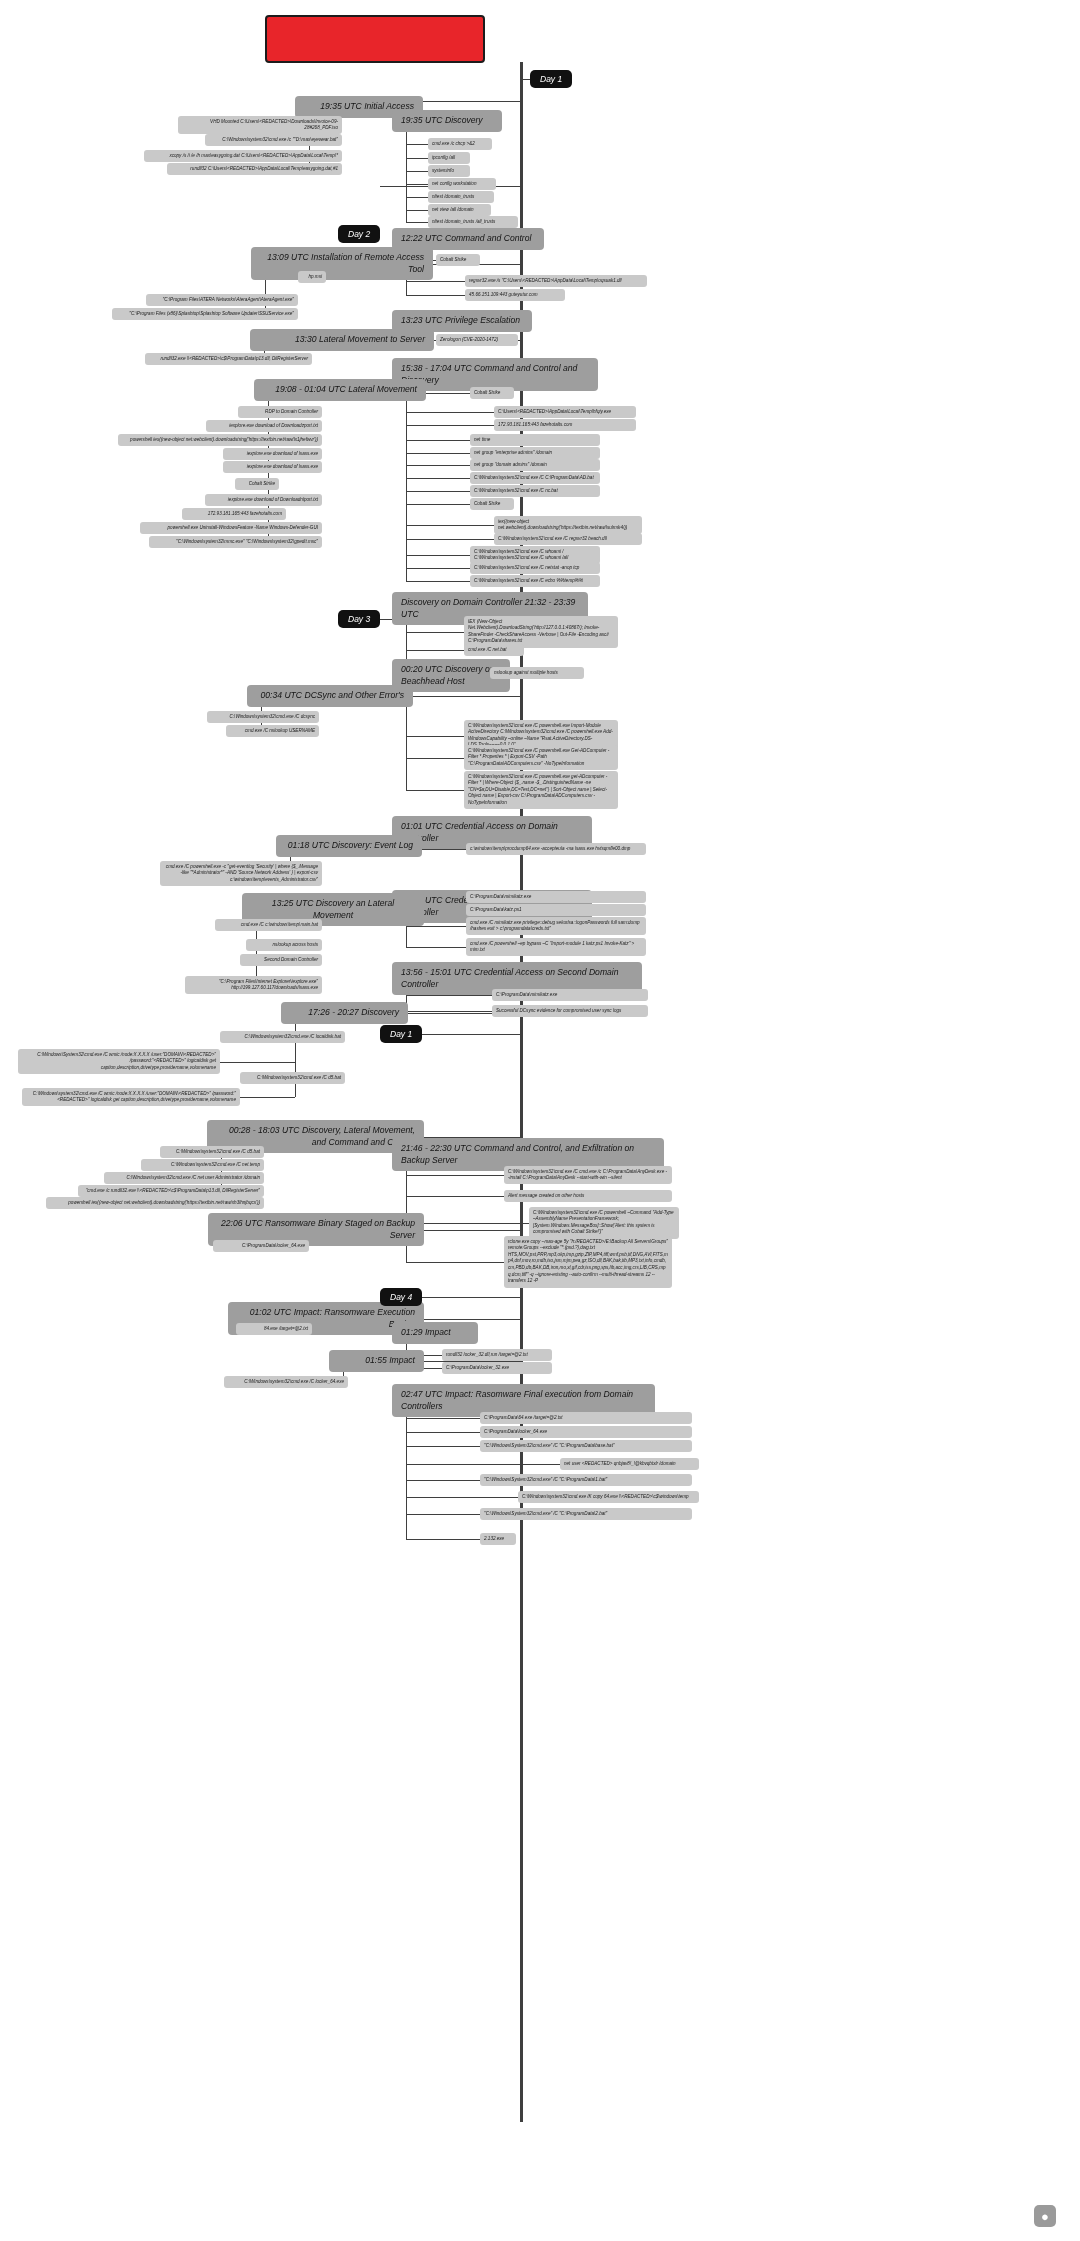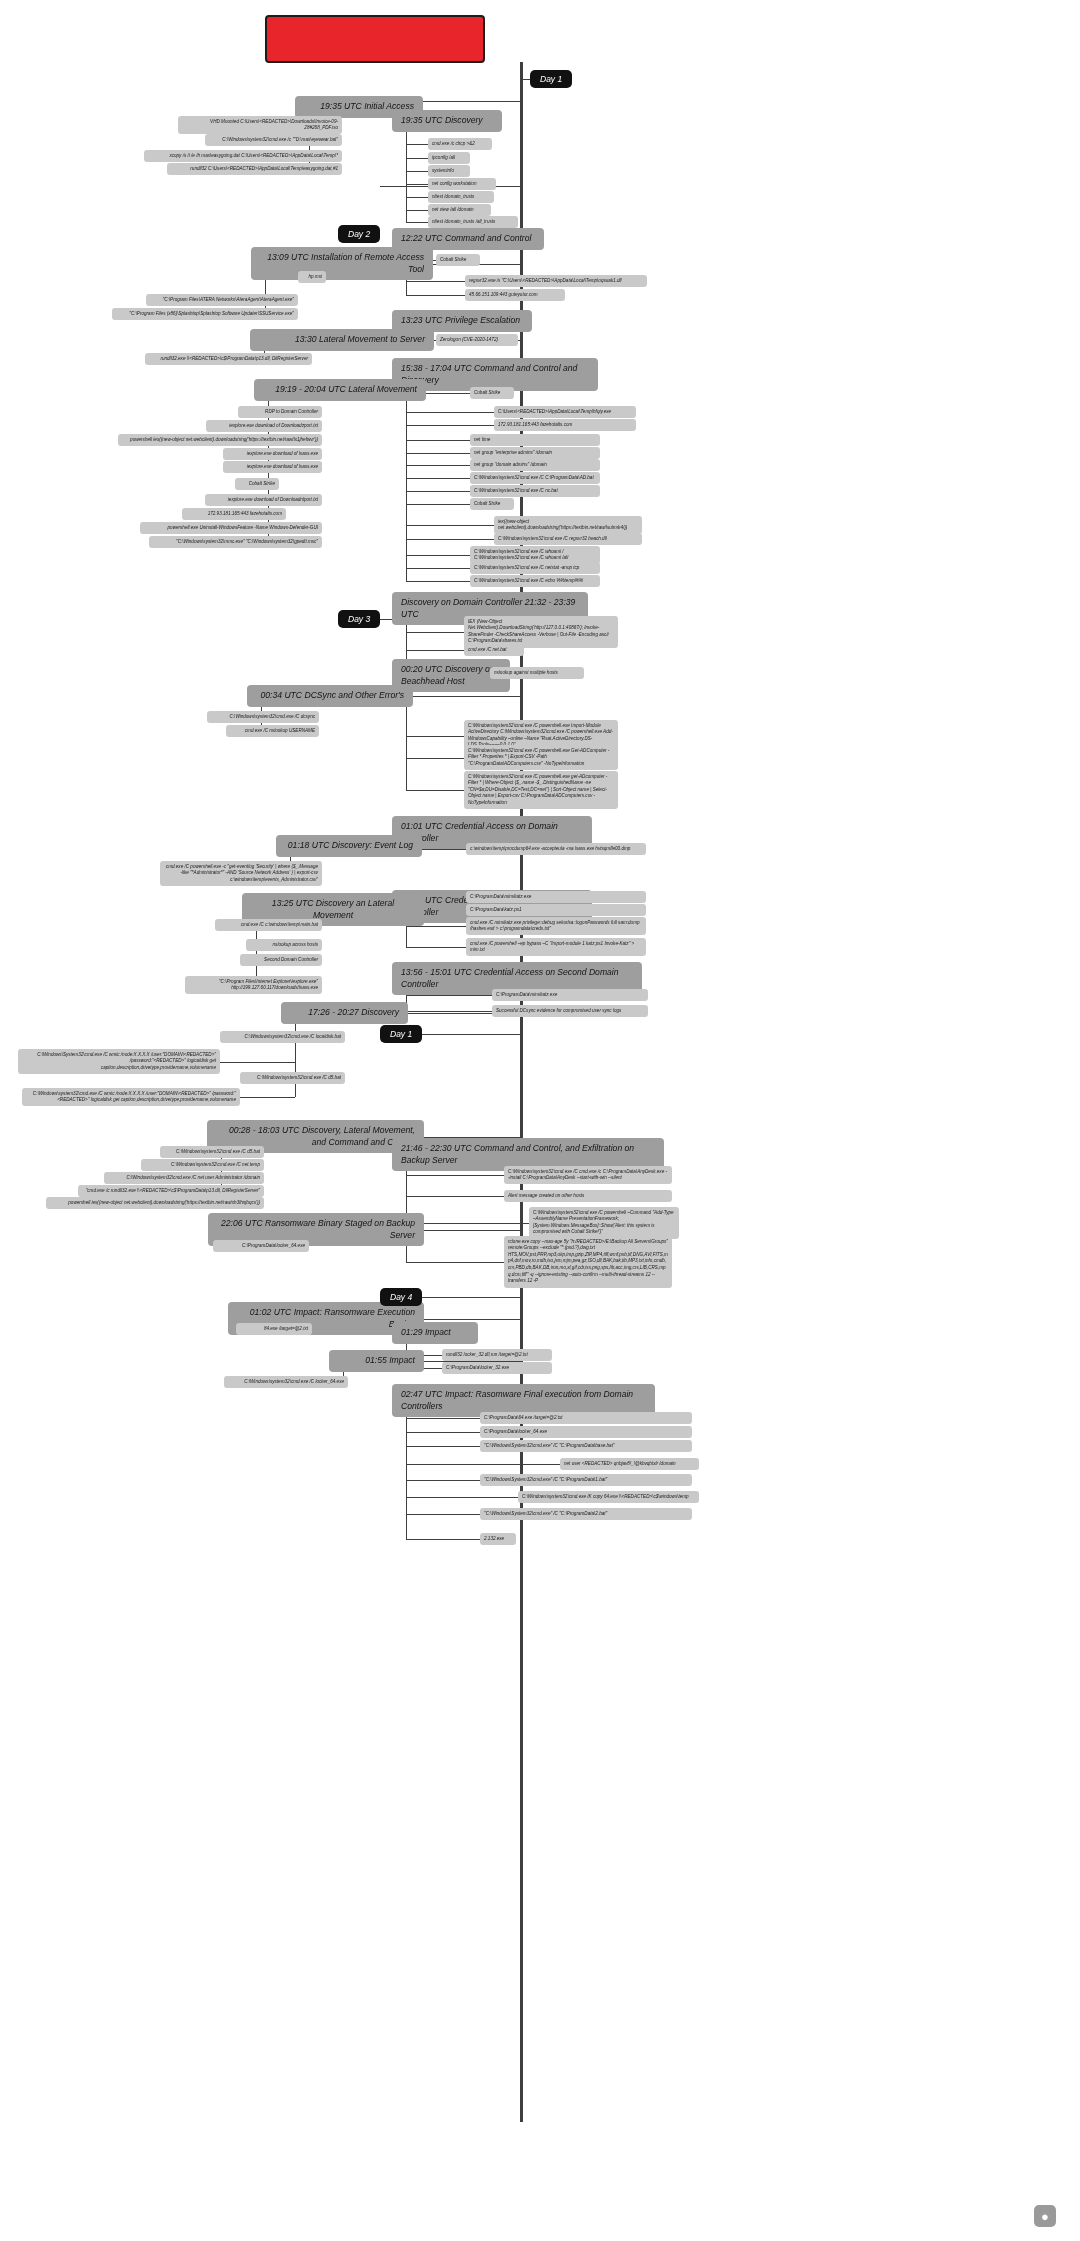--- a/index.html
+++ b/index.html
@@ -119,21 +119,21 @@
       <div class="phase r" style="left: 392px; top: 228px; width: 152px;">12:22 UTC Command and Control</div>
       <div class="conn h" style="left: 521px; top: 239px; height: 1.4px;"></div>
       <div class="phase l" style="left: 251px; top: 247px; width: 182px;">13:09 UTC Installation of Remote Access Tool</div>
       <div class="conn h" style="left: 433px; top: 263.5px; width: 88px; height: 1.4px;"></div>
       <div class="phase r" style="left: 392px; top: 310px; width: 140px;">13:23 UTC Privilege Escalation</div>
       <div class="conn h" style="left: 521px; top: 321px; height: 1.4px;"></div>
       <div class="phase l" style="left: 250px; top: 329px; width: 184px;">13:30 Lateral Movement to Server</div>
       <div class="conn h" style="left: 410px; top: 340px; width: 111px; height: 1.4px;"></div>
       <div class="phase r" style="left: 392px; top: 358px; width: 206px;">15:38 - 17:04 UTC Command and Control and Discovery</div>
       <div class="conn h" style="left: 521px; top: 374.5px; height: 1.4px;"></div>
-      <div class="phase l" style="left: 254px; top: 379px; width: 172px;">19:19 - 20:04 UTC Lateral Movement</div>
+      <div class="phase l" style="left: 254px; top: 379px; width: 172px;">19:08 - 01:04 UTC Lateral Movement</div>
       <div class="conn h" style="left: 426px; top: 390px; width: 95px; height: 1.4px;"></div>
       <div class="phase r" style="left: 392px; top: 592px; width: 196px;">Discovery on Domain Controller 21:32 - 23:39 UTC</div>
       <div class="conn h" style="left: 521px; top: 608.5px; height: 1.4px;"></div>
       <div class="phase r" style="left: 392px; top: 659px; width: 118px;">00:20 UTC Discovery on Beachhead Host</div>
       <div class="conn h" style="left: 521px; top: 675.5px; height: 1.4px;"></div>
       <div class="phase l" style="left: 247px; top: 685px; width: 166px;">00:34 UTC DCSync and Other Error's</div>
       <div class="conn h" style="left: 413px; top: 696px; width: 108px; height: 1.4px;"></div>
       <div class="phase r" style="left: 392px; top: 816px; width: 200px;">01:01 UTC Credential Access on Domain Controller</div>
       <div class="conn h" style="left: 521px; top: 832.5px; height: 1.4px;"></div>
       <div class="phase l" style="left: 276px; top: 835px; width: 146px;">01:18 UTC Discovery: Event Log</div>

